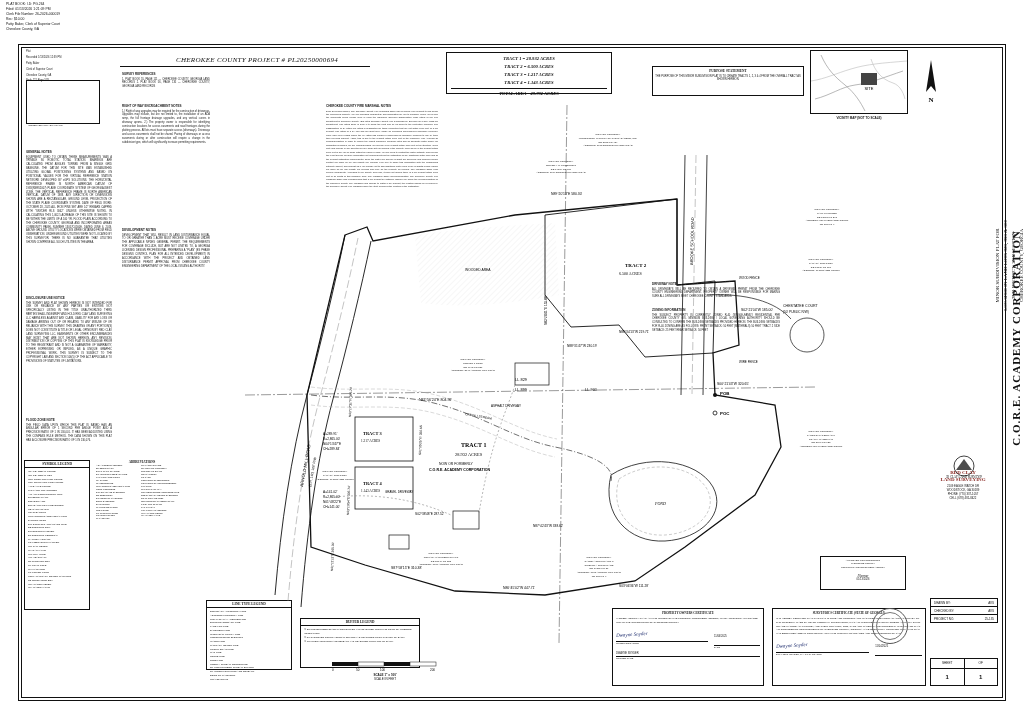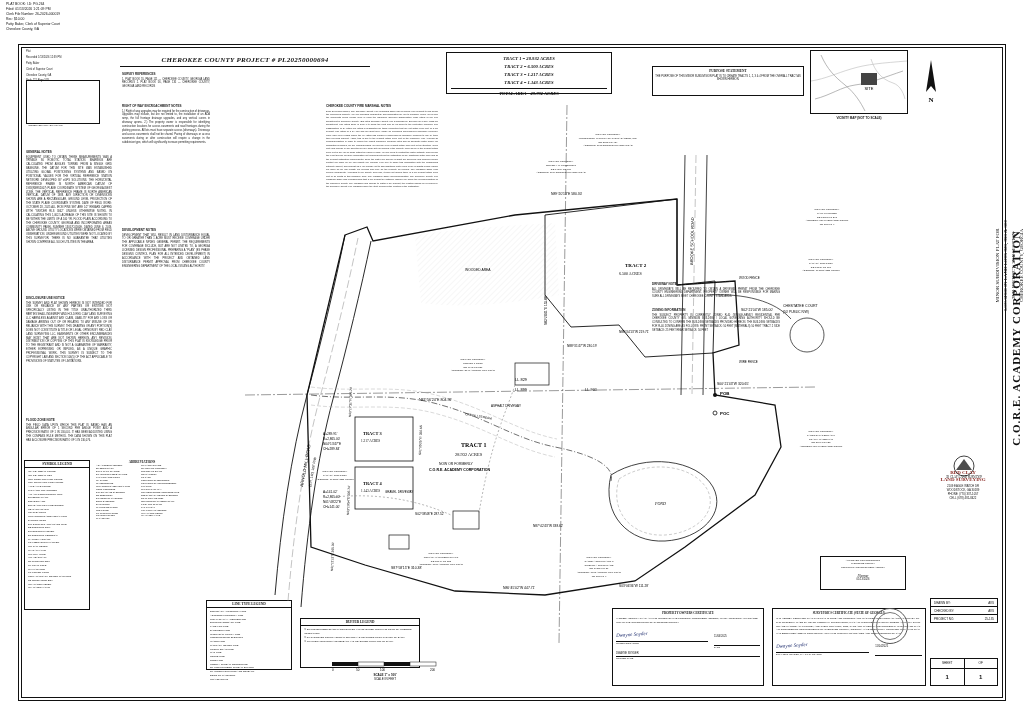--- a/index.html
+++ b/index.html
@@ -17,21 +17,21 @@
   
   .tb{position:absolute;font-size:2.6px;line-height:1.5;color:#1a1a1a;text-align:justify;}
   .tb .h{font-weight:bold;font-size:3px;display:block;margin-bottom:1px;}
   .tb p{margin:0 0 2px 0;}
 
   
   .tract-box{position:absolute;left:446px;top:52px;width:166px;height:42px;border:1px solid #111;padding:2px 4px;box-sizing:border-box;}
   .tract-box div{font-style:italic;font-weight:bold;font-size:4.6px;line-height:1.75;text-align:center;font-family:"Liberation Serif",serif;}
   .tract-box div.total{border-top:1px solid #111;margin-top:1px;padding-top:1px;}
 
-  .project-title{position:absolute;left:120px;top:56px;width:250px;text-align:center;font-family:"Liberation Serif",serif;font-weight:bold;font-style:italic;font-size:7px;letter-spacing:.3px;}
+  .project-title{position:absolute;left:132px;top:56px;width:250px;text-align:center;font-family:"Liberation Serif",serif;font-weight:normal;font-style:italic;font-size:7px;letter-spacing:.3px;}
   .title-rule{position:absolute;left:120px;top:66px;width:250px;border-top:1px solid #111;}
 
   .purpose-box{position:absolute;left:652px;top:66px;width:152px;height:30px;border:1px solid #111;padding:2px;box-sizing:border-box;}
   .purpose-box .ph{font-weight:bold;font-size:3.4px;text-align:center;display:block;margin-bottom:1.5px;font-family:"Liberation Serif",serif;}
   .purpose-box .pt{font-size:2.6px;line-height:1.45;text-align:center;}
 
   
   .vicinity{position:absolute;left:810px;top:50px;width:96px;height:62px;border:1px solid #111;background:#fff;}
   .vicinity .vlabel{position:absolute;left:0;right:0;bottom:-7px;text-align:center;font-size:3px;font-weight:bold;}
   .vicinity svg{display:block;}

